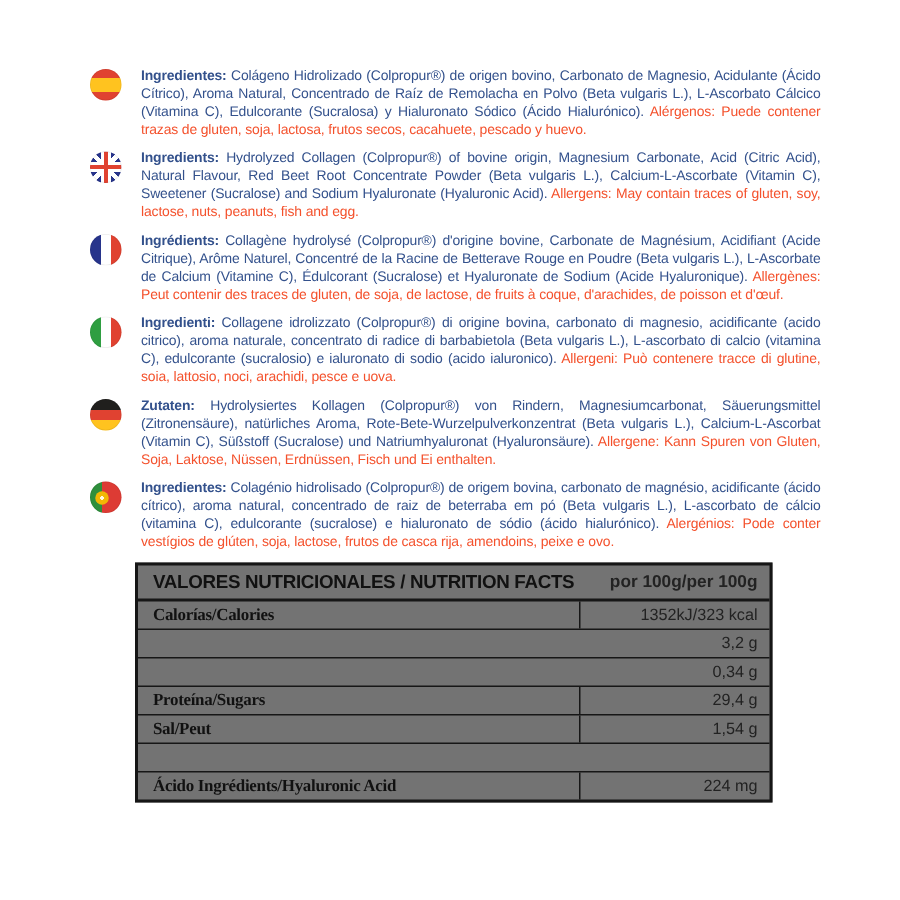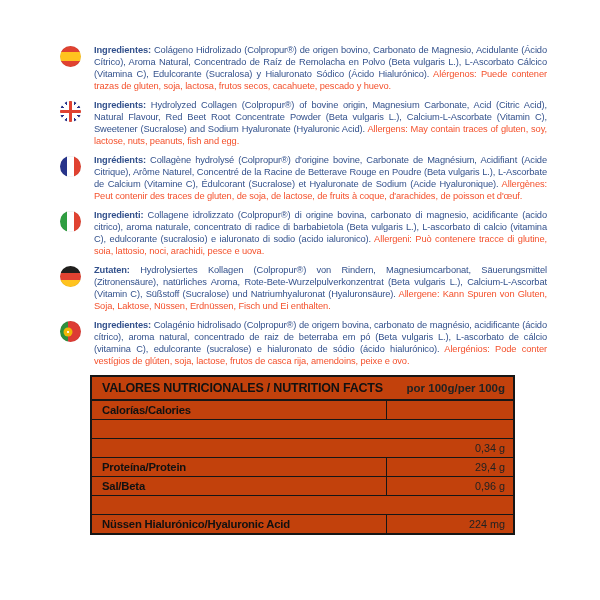--- a/index.html
+++ b/index.html
@@ -42,35 +42,35 @@
   .sec-text {
     margin:0; width:453px; font-size:9.3px; line-height:12px;
     text-align:justify; letter-spacing:-0.1px; color:var(--navy);
   }
   .lead { font-weight:bold; }
   .allergen { color:var(--red); }
 
   
   .ntable {
     margin:8px 0 0 30px; width:425px; box-sizing:border-box;
-    border:2.5px solid #161616; background:#c2410c;
+    border:2.5px solid #161616; background:#737373;
   }
   .thead {
     display:flex; justify-content:space-between; align-items:center;
     height:22px; padding:0 8px 0 10px; border-bottom:2.5px solid #161616;
   }
   .ttitle { font-weight:bold; font-size:12.5px; letter-spacing:-0.2px; color:#111; }
   .tper   { font-size:11.5px; color:#222;font-weight:bold; }
   .trow { display:flex; height:18px; border-bottom:1.5px solid #161616; }
   .trow:last-child { border-bottom:none; }
   .tlabel {
     flex:0 0 70%; box-sizing:border-box; display:flex; align-items:center;
     padding-left:10px; border-right:1.5px solid #161616;
     font-weight:bold; font-size:11.3px; letter-spacing:-0.2px; color:#111;
-    white-space:nowrap; overflow:hidden;
+    white-space:nowrap; overflow:hidden;font-family:Liberation Serif, serif;
   }
   .trow.indent .tlabel { padding-left:28px;margin-top:25px; }
   .tvalue {
     flex:1; display:flex; align-items:center; justify-content:flex-end;
     padding-right:8px; font-size:10.8px; color:#222; white-space:nowrap;
   }
 </style>
 </head>
 <body>
 
@@ -110,45 +110,47 @@
 </div>
 
     <div class="ntable">
       <div class="thead">
         <span class="ttitle">VALORES NUTRICIONALES / NUTRITION FACTS</span>
         <span class="tper">por 100g/per 100g</span>
       </div>
       <div id="table-rows">
   <div class="trow">
     <div class="tlabel">Calorías/Calories</div>
+    <div class="tvalue">1352kJ/323 kcal</div>
   </div>
 
   <div class="trow">
+    <div class="tvalue">3,2 g</div>
   </div>
 
   <div class="trow indent">
     <div class="tlabel">Azúcares/Sugars</div>
     <div class="tvalue">0,34 g</div>
   </div>
 
   <div class="trow">
-    <div class="tlabel">Proteína/Protein</div>
+    <div class="tlabel">Proteína/Sugars</div>
     <div class="tvalue">29,4 g</div>
   </div>
 
   <div class="trow">
-    <div class="tlabel">Sal/Beta</div>
-    <div class="tvalue">0,96 g</div>
+    <div class="tlabel">Sal/Peut</div>
+    <div class="tvalue">1,54 g</div>
   </div>
 
   <div class="trow">
   </div>
 
 
   <div class="trow">
-    <div class="tlabel">Nüssen Hialurónico/Hyaluronic Acid</div>
+    <div class="tlabel">Ácido Ingrédients/Hyaluronic Acid</div>
     <div class="tvalue">224 mg</div>
   </div>
 </div>
     </div>
 
   </div>
 </div>
 
 </body></html>

